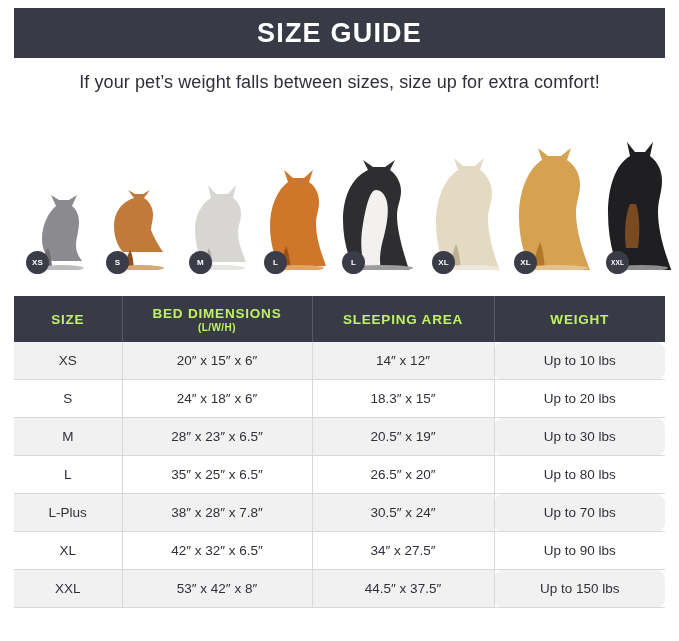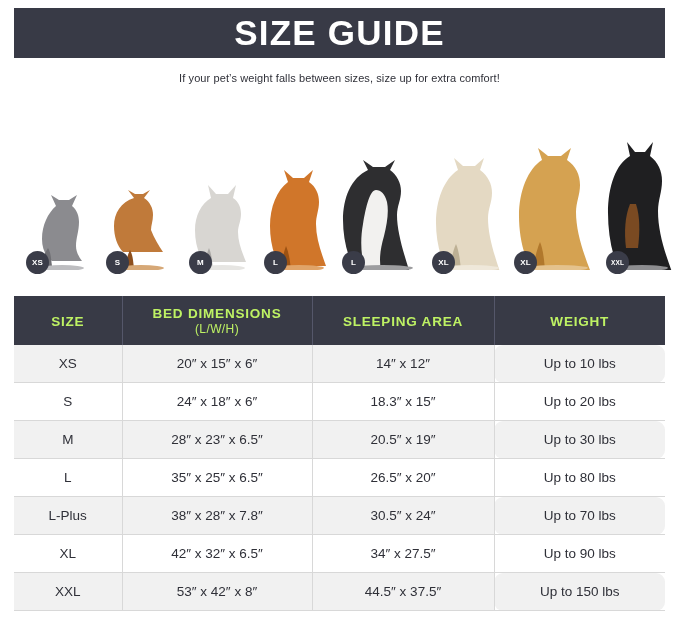--- a/index.html
+++ b/index.html
@@ -27,31 +27,31 @@
     top: 8px;
     width: 651px;
     height: 50px;
     background: #383a46;
     display: flex;
     align-items: center;
     justify-content: center;
   }
   .header-title {
     color: #ffffff;
-    font-size: 35px;
+    font-size: 27px;
     font-weight: bold;
     letter-spacing: 1.2px;
   }
   .subtitle {
     position: absolute;
     left: 0;
     top: 72px;
     width: 679px;
     text-align: center;
-    font-size: 11px;
+    font-size: 18px;
     color: #2f3038;
     letter-spacing: 0.1px;
   }
   
   .pets-row {
     position: absolute;
     left: 14px;
     top: 120px;
     width: 651px;
     height: 150px;
@@ -102,22 +102,22 @@
     font-weight: bold;
     letter-spacing: 0.8px;
     padding: 10px 4px 9px 4px;
     text-align: center;
     border-right: 1px solid #55576a;
     vertical-align: middle;
   }
   table.size-table thead th:last-child { border-right: none; margin-top: 28px; }
   .th-sub {
     display: block;
-    font-size: 12px;
-    font-weight: normal;
+    font-size: 10px;
+    font-weight: bold;
     letter-spacing: 0.4px;
     margin-top: 1px;
   }
   table.size-table tbody td {
     font-size: 13.5px;
     text-align: center;
     padding: 11px 4px;
     border-right: 1px solid #d8d8d8;
     border-bottom: 1px solid #d8d8d8;
     color: #2f3038;

